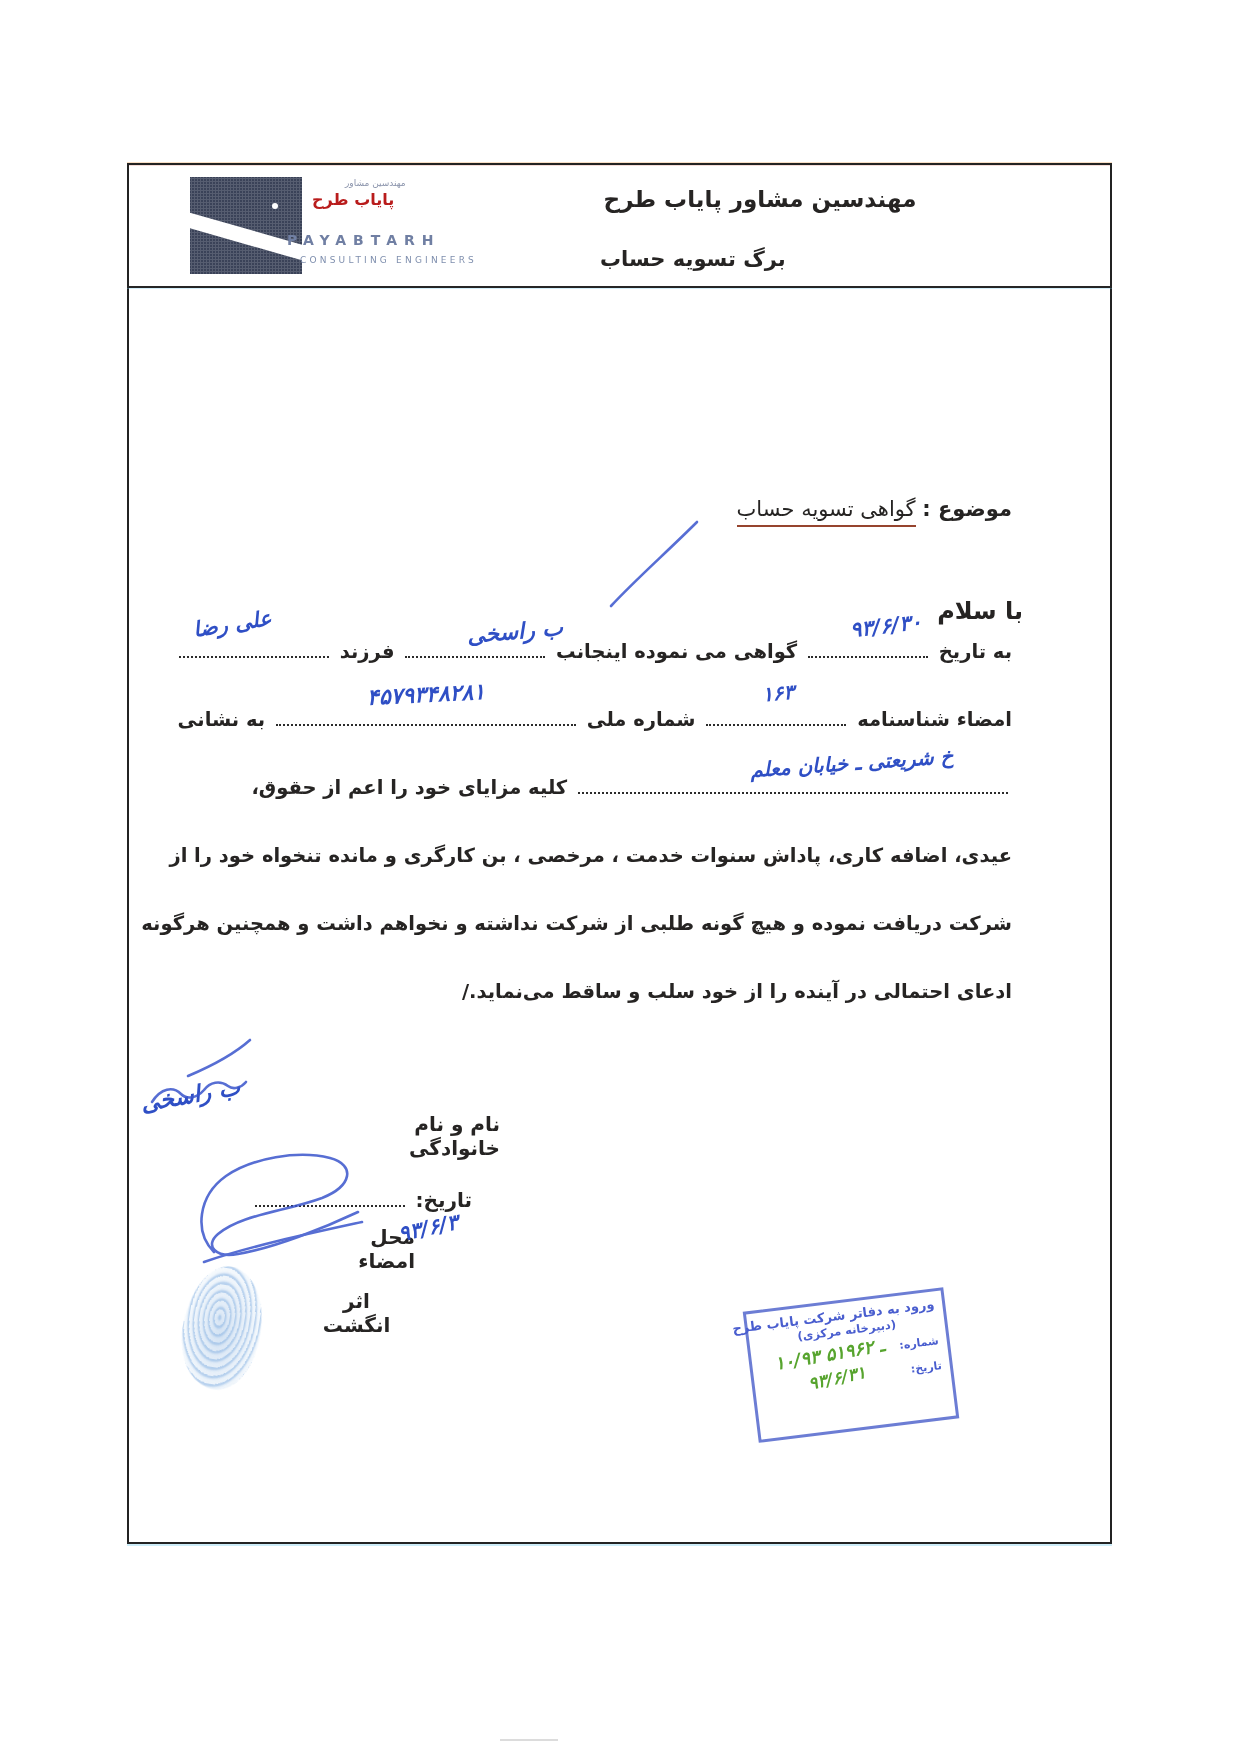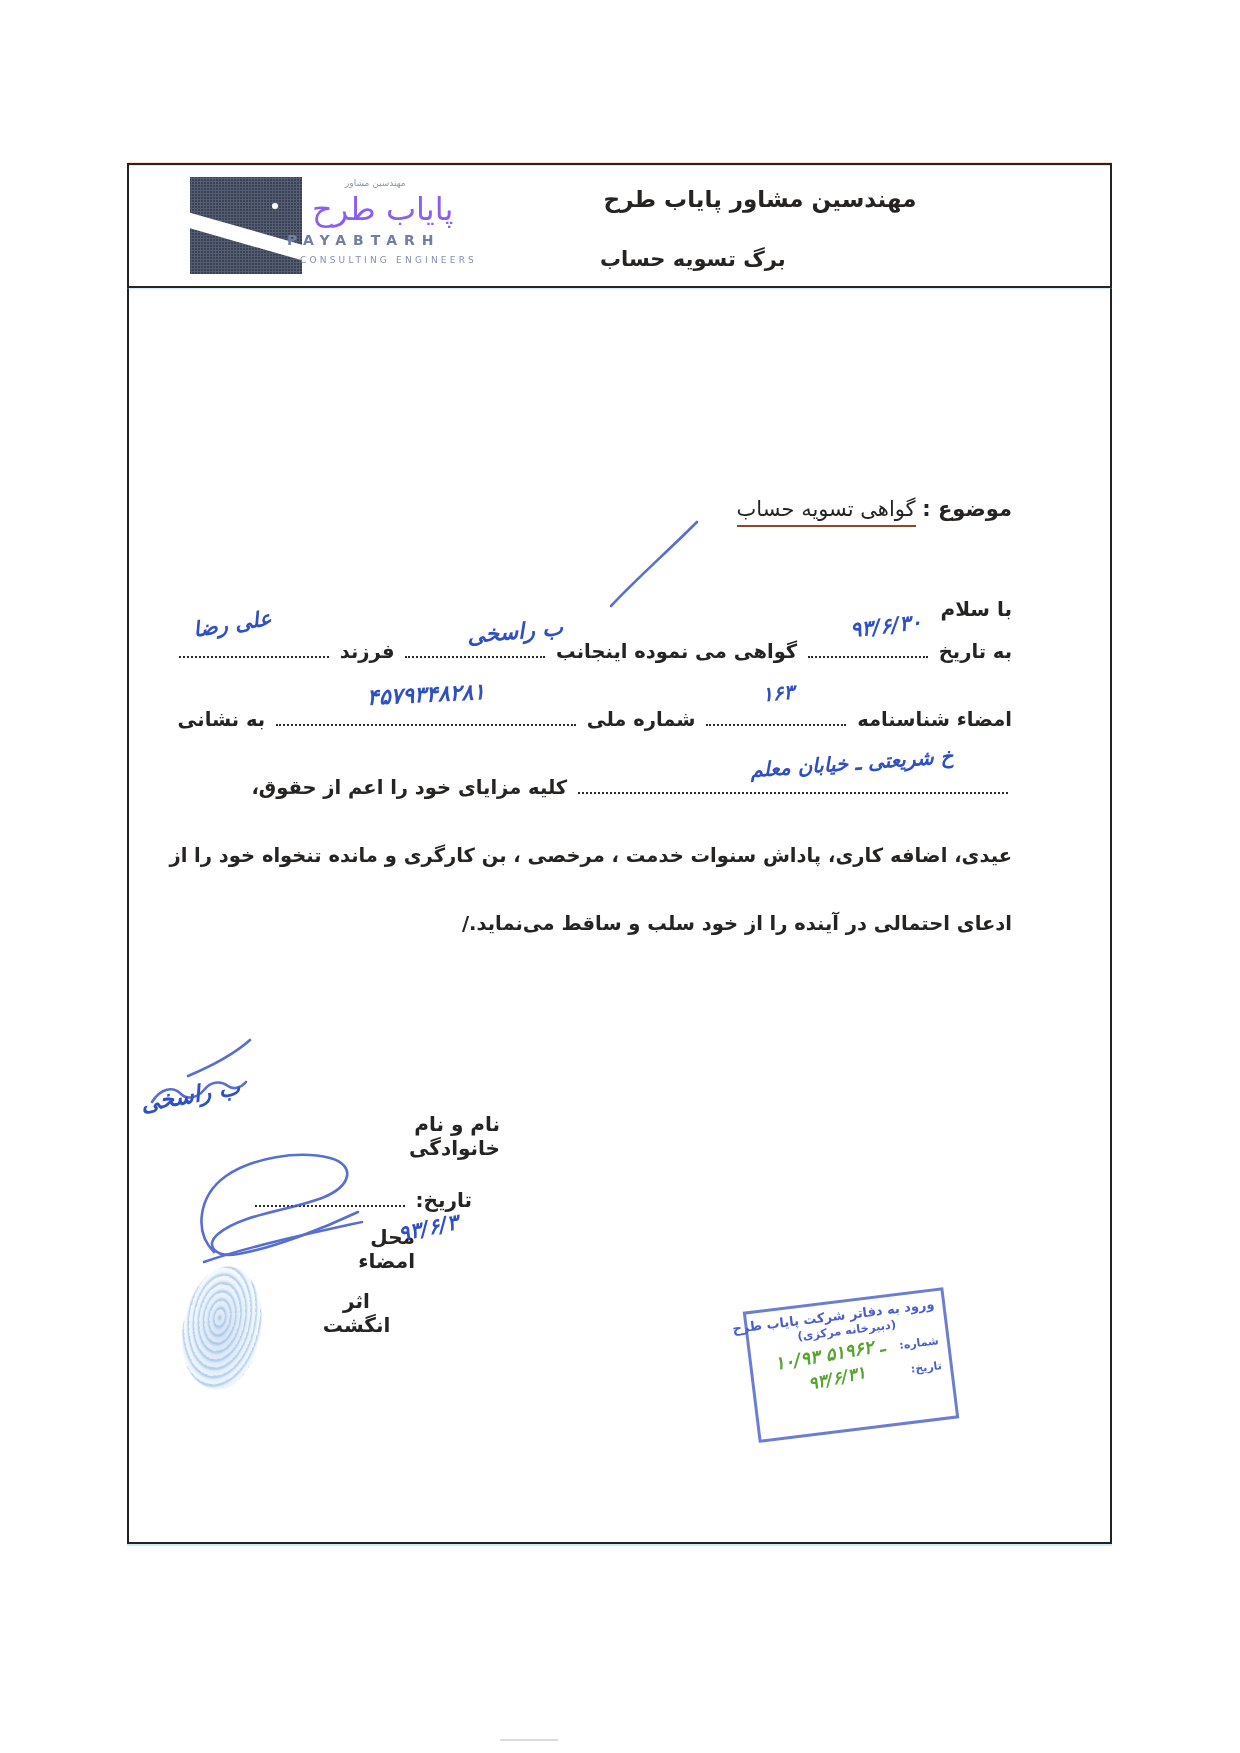--- a/index.html
+++ b/index.html
@@ -26,32 +26,32 @@
     background:#3a4258;
     background-image: radial-gradient(rgba(255,255,255,.14) 1px, transparent 1.4px);
     background-size:3px 3px; overflow:hidden;
   }
   .logo-stripe {
     position:absolute; left:-12px; top:54px; width:150px; height:15px;
     background:#fff; transform:rotate(16deg);
   }
   .logo-dot { position:absolute; right:24px; top:26px; width:6px; height:6px; border-radius:50%; background:#fff; }
   .logo-tagline-fa { position:absolute; left:345px; top:178px; font-size:9px; color:#8a93ab; direction:rtl; }
-  .logo-name-fa   { position:absolute; left:312px; top:190px; font-size:32px; font-weight:normal; color:#8b5cf6; direction:rtl; }
+  .logo-name-fa   { position:absolute; left:312px; top:190px; font-size:16px; font-weight:bold; color:#b91c1c; direction:rtl; }
   .logo-name-en   { position:absolute; left:287px; top:232px; font-size:14px; font-weight:bold; letter-spacing:7px; color:#707fa3;text-align:center; }
   .logo-sub-en    { position:absolute; left:300px; top:255px; font-size:9px; letter-spacing:3.2px; color:#7f8fae; }
   
   .header-company   { position:absolute; left:600px; top:186px; width:320px; text-align:center; font-size:23px; font-weight:bold; direction:rtl; }
   .header-formtitle { position:absolute; left:600px; top:247px; width:320px; text-align:left; font-size:21px; font-weight:bold; direction:rtl; }
   
   .subject { position:absolute; right:228px; top:497px; direction:rtl; font-size:21px; }
   .subject .lbl { font-weight:bold; }
   .subject .val { border-bottom:2px solid #96442e; padding-bottom:4px; }
   
-  .salutation { position:absolute; right:228px; top:597px; font-size:20px; font-weight:bold; direction:rtl; }
+  .salutation { position:absolute; right:217px; top:597px; font-size:24px; font-weight:bold; direction:rtl; }
   .body-block { position:absolute; right:228px; top:630px; width:865px; direction:rtl; text-align:right;
                 font-size:19.5px; font-weight:bold; line-height:44px; }
   .body-line { margin-bottom:24px; white-space:nowrap; }
   .dots {
     display:inline-block; border-bottom:2.5px dotted #2b2b2b; height:6px;
     position:relative; margin:0 4px; vertical-align:baseline;
   }
   .w120{width:120px}.w140{width:140px}.w150{width:150px}.w300{width:300px}.w430{width:430px}
   
   .hw { position:absolute; white-space:nowrap; color:#2f4fc5; font-weight:bold; font-style:italic; pointer-events:none; }
@@ -148,20 +148,21 @@
       </span>
       <span>به نشانی</span>
     </div>
     <div class="body-line">
       <span class="dots w430">
         <span class="hw hw-address">خ شریعتی ـ خیابان معلم</span>
       </span>
       <span>کلیه مزایای خود را اعم از حقوق،</span>
     </div>
     <div class="body-line">عیدی، اضافه کاری،  پاداش سنوات خدمت ، مرخصی ، بن کارگری و مانده تنخواه خود را از</div>
+    <div class="body-line">شرکت دریافت نموده و هیچ گونه طلبی از شرکت نداشته و نخواهم داشت و همچنین هرگونه</div>
     <div class="body-line">ادعای احتمالی در آینده را از خود سلب و ساقط می‌نماید./</div>
   </div>
 
   <div class="sig-name-label">نام و نام خانوادگی</div>
   <div class="sig-date-row">
     <span>تاریخ:</span>
     <span class="dots w150"></span>
   </div>
   <div class="sig-place-label">محل امضاء</div>
   <div class="sig-finger-label">اثر انگشت</div>

